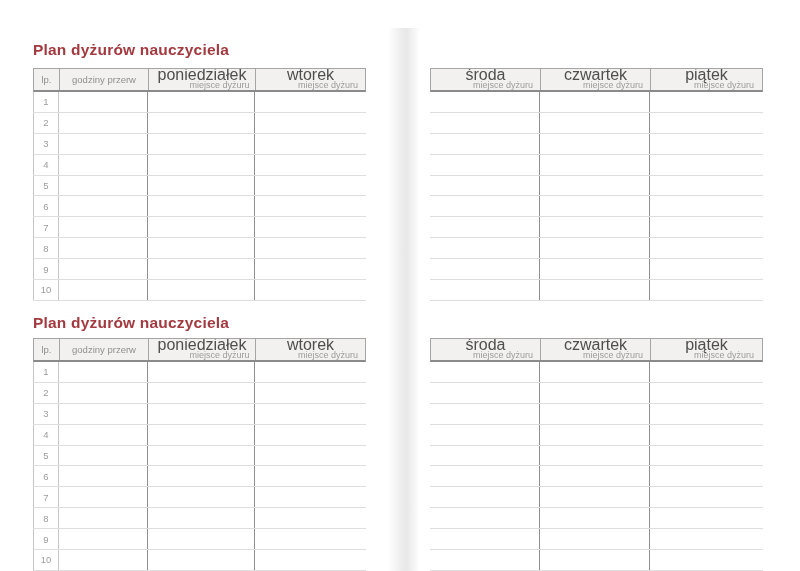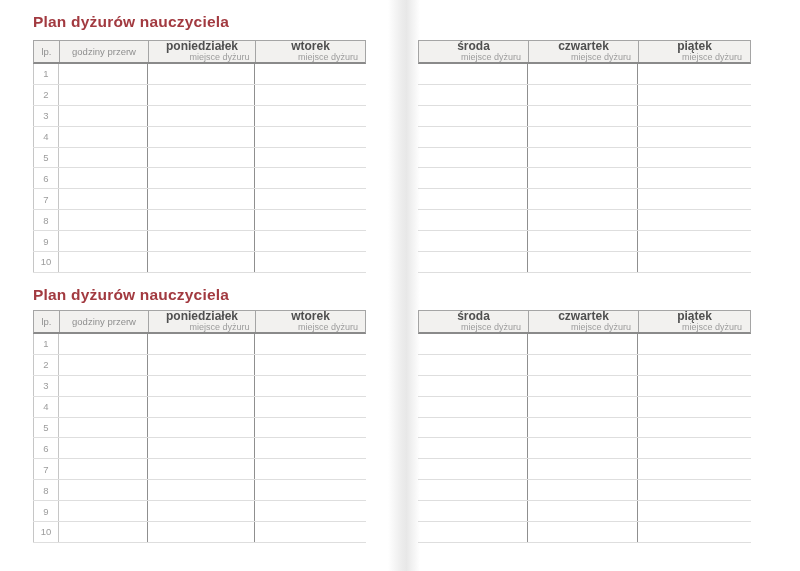--- a/index.html
+++ b/index.html
@@ -3,21 +3,21 @@
 <meta charset="utf-8">
 <style>
   html, body { margin: 0; padding: 0; }
   body {
     width: 800px; height: 571px;
     background: #ffffff;
     font-family: "Liberation Sans", "DejaVu Sans", sans-serif;
     position: relative;
     overflow: hidden;
   }
-  .spread { position: absolute; inset: 0; }
+  .spread { position: absolute; inset: 0; margin-top: 28px; }
 
   
   .gutter {
     position: absolute; top: 0; left: 388px; width: 32px; height: 571px;
     background: linear-gradient(90deg,
       rgba(110,110,110,0) 0%,
       rgba(110,110,110,0.13) 42%,
       rgba(110,110,110,0.16) 58%,
       rgba(110,110,110,0) 100%);
     pointer-events: none;
@@ -45,21 +45,21 @@
   .r-cols { grid-template-columns: 110px 110px 111px; }
   .tbl-head > div {
     display: flex; flex-direction: column;
     align-items: center; justify-content: center;
     border-right: 1px solid #a5a5a5;
     box-sizing: border-box;
     overflow: hidden;
   }
   .tbl-head > div:last-child { border-right: none; }
   .plain-label { font-size: 9.5px; color: #8f8f8f; }
-  .day-name { font-size: 12px; font-weight: bold; color: #4f4f4f; line-height: 11px; }
+  .day-name { font-size: 16px; font-weight: normal; color: #4f4f4f; line-height: 11px; }
   .day-sub  { font-size: 9px; color: #9c9c9c; line-height: 10px; padding-left: 35px; }
 
   .tbl-body .row {
     display: grid;
     height: 20.9px;
     border-bottom: 1px solid #dedede;
     box-sizing: border-box;
   }
   .tbl-body .row > div { box-sizing: border-box; }
 
@@ -73,21 +73,21 @@
   .l-body .row > div.c-hours { border-right: 1px solid #8f8f8f; }
   .l-body .row > div.c-day1  { border-right: 1px solid #8f8f8f; }
 
   
   .r-body .row > div.c-day1,
   .r-body .row > div.c-day2 { border-right: 1px solid #8f8f8f; }
 
   .t-top    { top: 40px; }
   .t-bottom { top: 310px; }
   .x-left   { left: 33px; }
-  .x-right  { left: 418px; }
+  .x-right  { left: 430px; }
 </style>
 </head>
 <body>
 
 <div class="spread">
 
   <div class="section-title" style="top:13px">Plan dyżurów nauczyciela</div>
 
   <div class="tbl t-top x-left">
     <div class="tbl-head l-cols">

